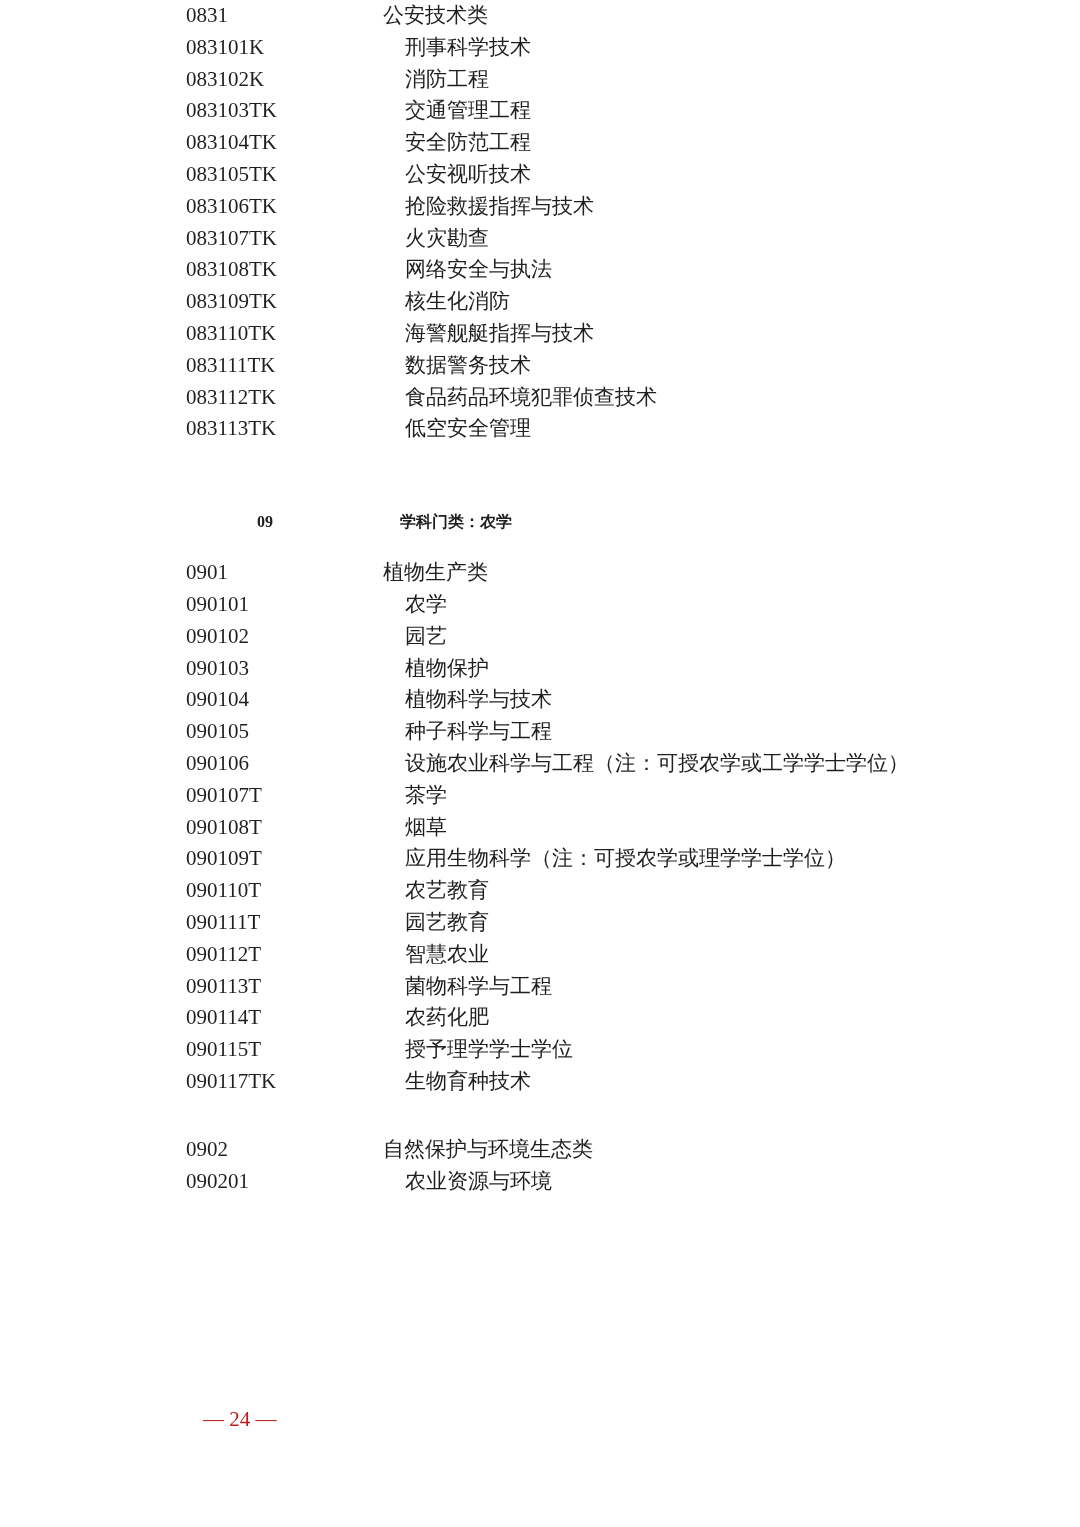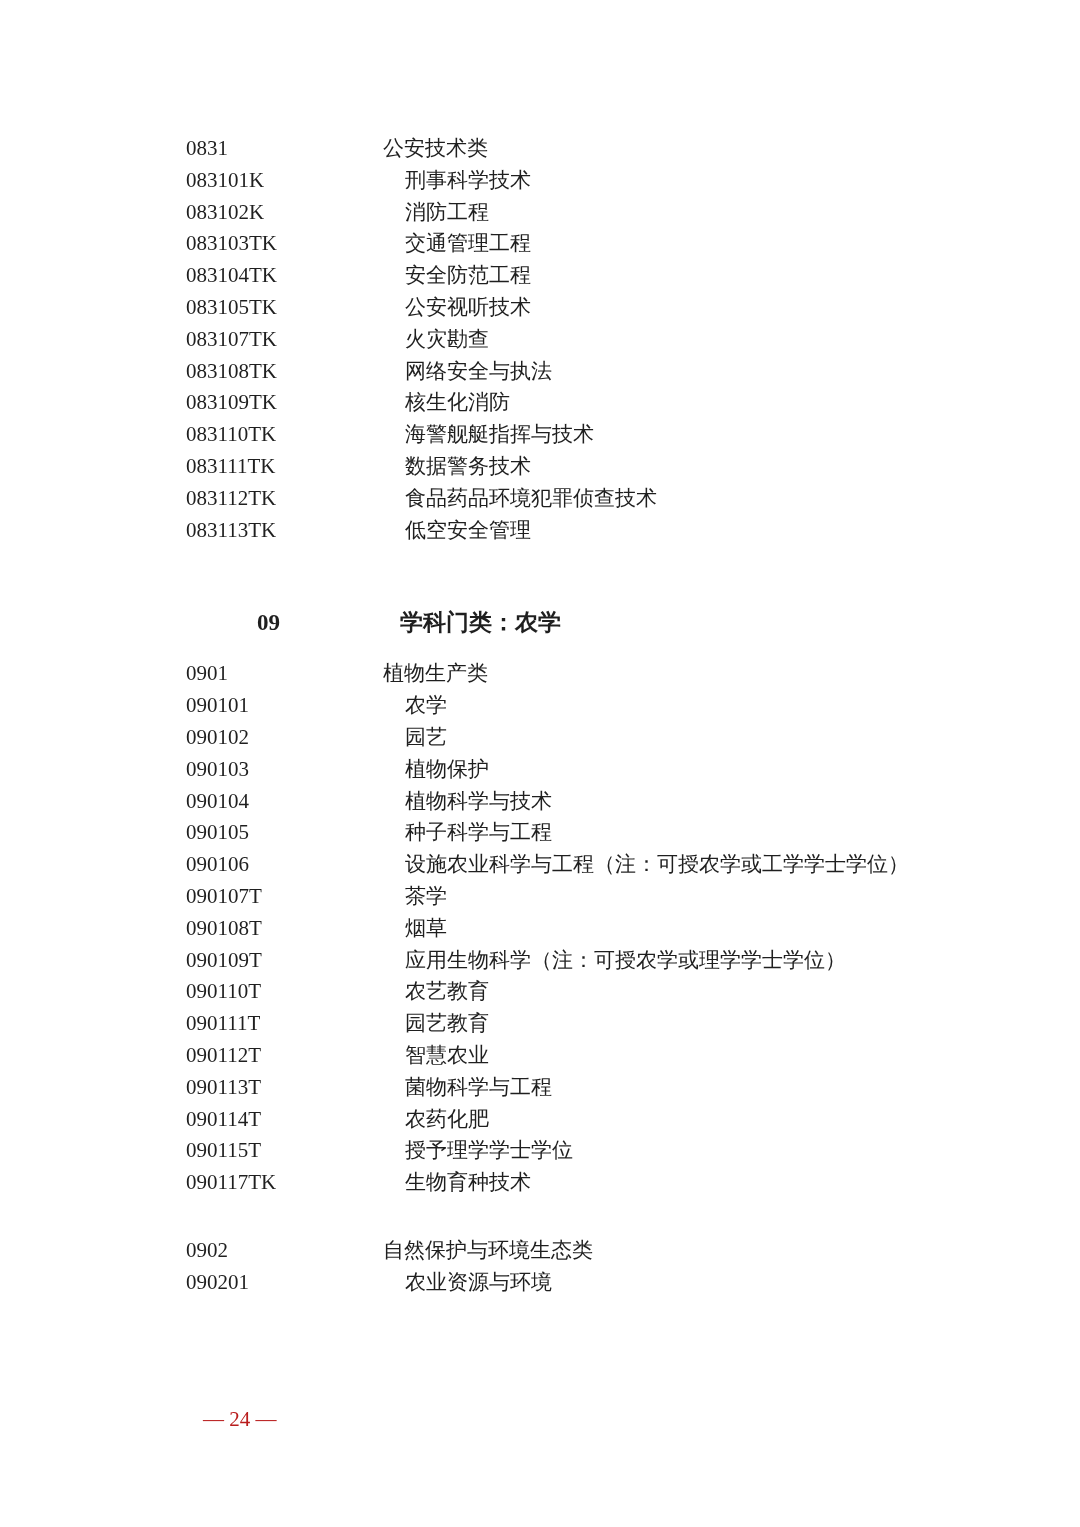--- a/index.html
+++ b/index.html
@@ -10,21 +10,20 @@
   .page {
     position: relative;
     width: 1080px;
     height: 1527px;
     background: #ffffff;
     overflow: hidden;
     font-family: "Liberation Serif", "DejaVu Serif", serif;
     color: #1f1f1f;
   }
   #content {
-    padding-top: 133px;
   }
   .block {
     margin: 0;
   }
   .block-1 { margin-top: 59px; }   
   .block-2 { margin-top: 17px; }   
   .block-3 { margin-top: 36px; }   
   .row {
     position: relative;
     height: 31.8px;
@@ -42,21 +41,21 @@
     white-space: nowrap;
   }
   .row.category .name {
     left: 383px;
     text-align: right;
   }
   .division-row {
     position: relative;
     height: 36px;
     line-height: 36px;
-    font-size: 23px;
+    font-size: 16px;
     font-weight: bold;
   }
   .division-row .division-code {
     position: absolute;
     left: 257px;
     white-space: nowrap;
   }
   .division-row .division-title {
     position: absolute;
     left: 400px;
@@ -101,20 +100,24 @@
   <div class="row">
     <span class="code">083104TK</span>
     <span class="name">安全防范工程</span>
   </div>
 
   <div class="row">
     <span class="code">083105TK</span>
     <span class="name">公安视听技术</span>
   </div>
 
+  <div class="row">
+    <span class="code">083106TK</span>
+    <span class="name">抢险救援指挥与技术</span>
+  </div>
 
   <div class="row">
     <span class="code">083107TK</span>
     <span class="name">火灾勘查</span>
   </div>
 
   <div class="row">
     <span class="code">083108TK</span>
     <span class="name">网络安全与执法</span>
   </div>

